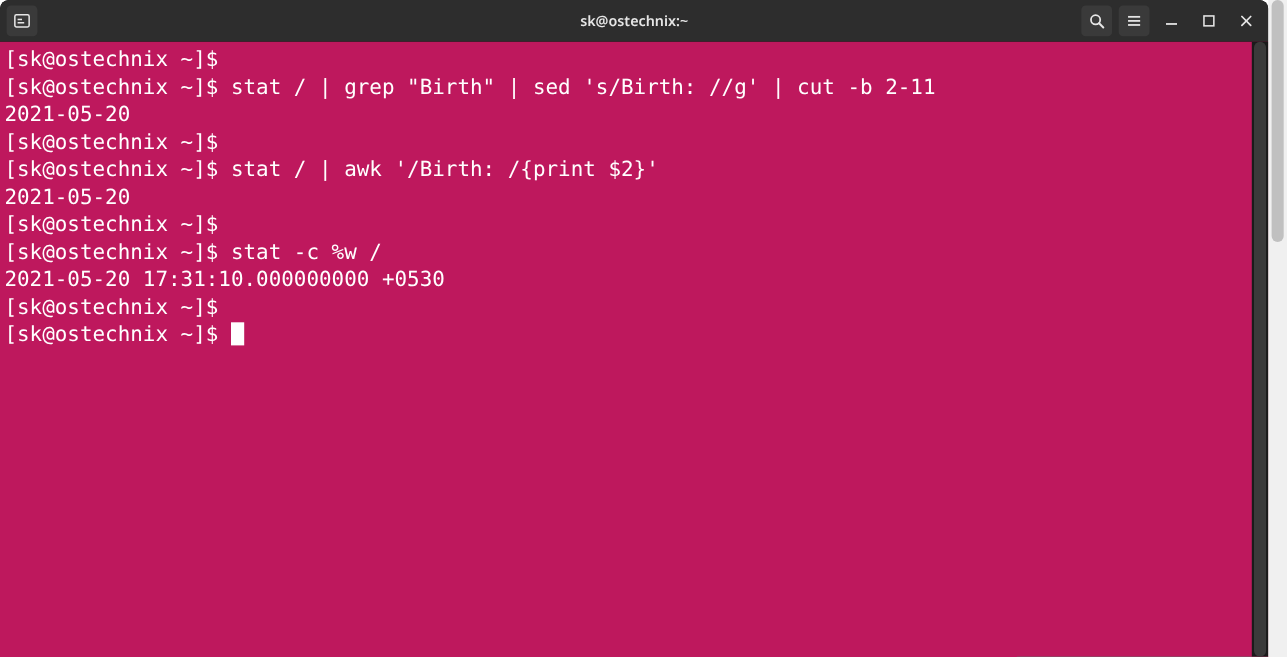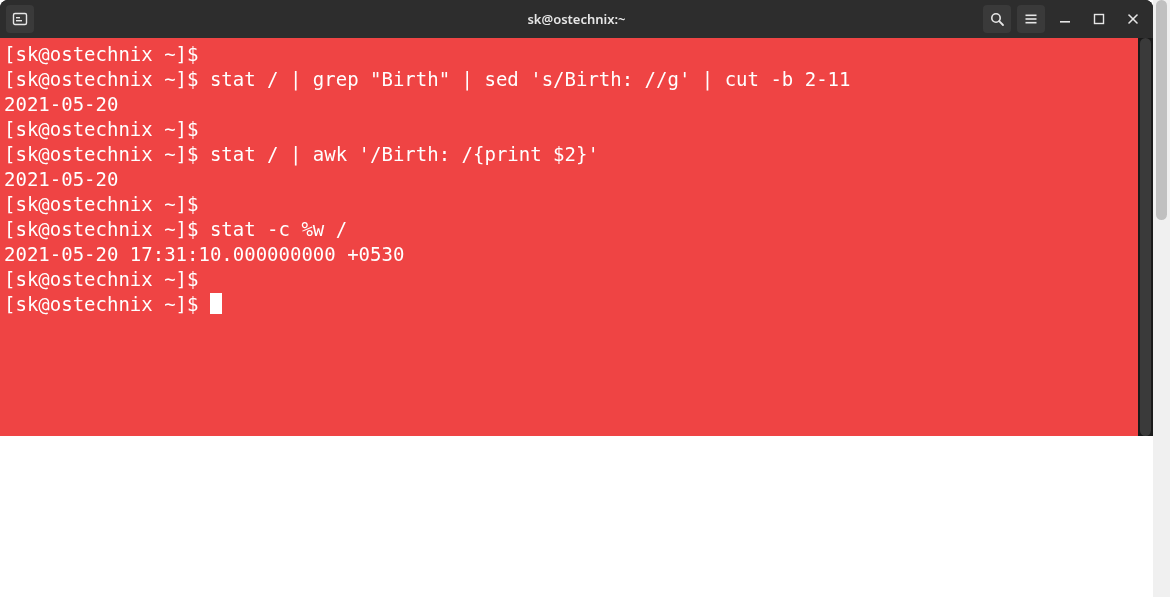--- a/index.html
+++ b/index.html
@@ -7,21 +7,21 @@
     padding: 0;
     width: 1170px;
     height: 597px;
     background: #ffffff;
     font-family: sans-serif;
     overflow: hidden;
   }
   .window {
     position: relative;
     width: 1153px;
-    height: 436px;
+    height: 597px;
     background: #000000;
     border-radius: 8px 8px 0 0;
     box-sizing: border-box;
   }
   .titlebar {
     height: 38px;
     background: #2d2d2d;
     display: flex;
     align-items: center;
     padding: 0 6px;
@@ -72,21 +72,21 @@
     justify-content: center;
     color: #e6e6e6;
     border-radius: 4px;
   }
   .terminal-body {
     position: absolute;
     top: 38px;
     left: 0;
     right: 0;
     bottom: 0;
-    background: #ef4444;
+    background: #be185d;
     padding: 4px 4px 4px 4px;
     box-sizing: border-box;
     overflow: hidden;
   }
   .term-content {
     font-family: "DejaVu Sans Mono", "Liberation Mono", Menlo, Consolas, monospace;
     font-size: 19px;
     line-height: 25px;
     color: #ffffff;
     white-space: pre;

